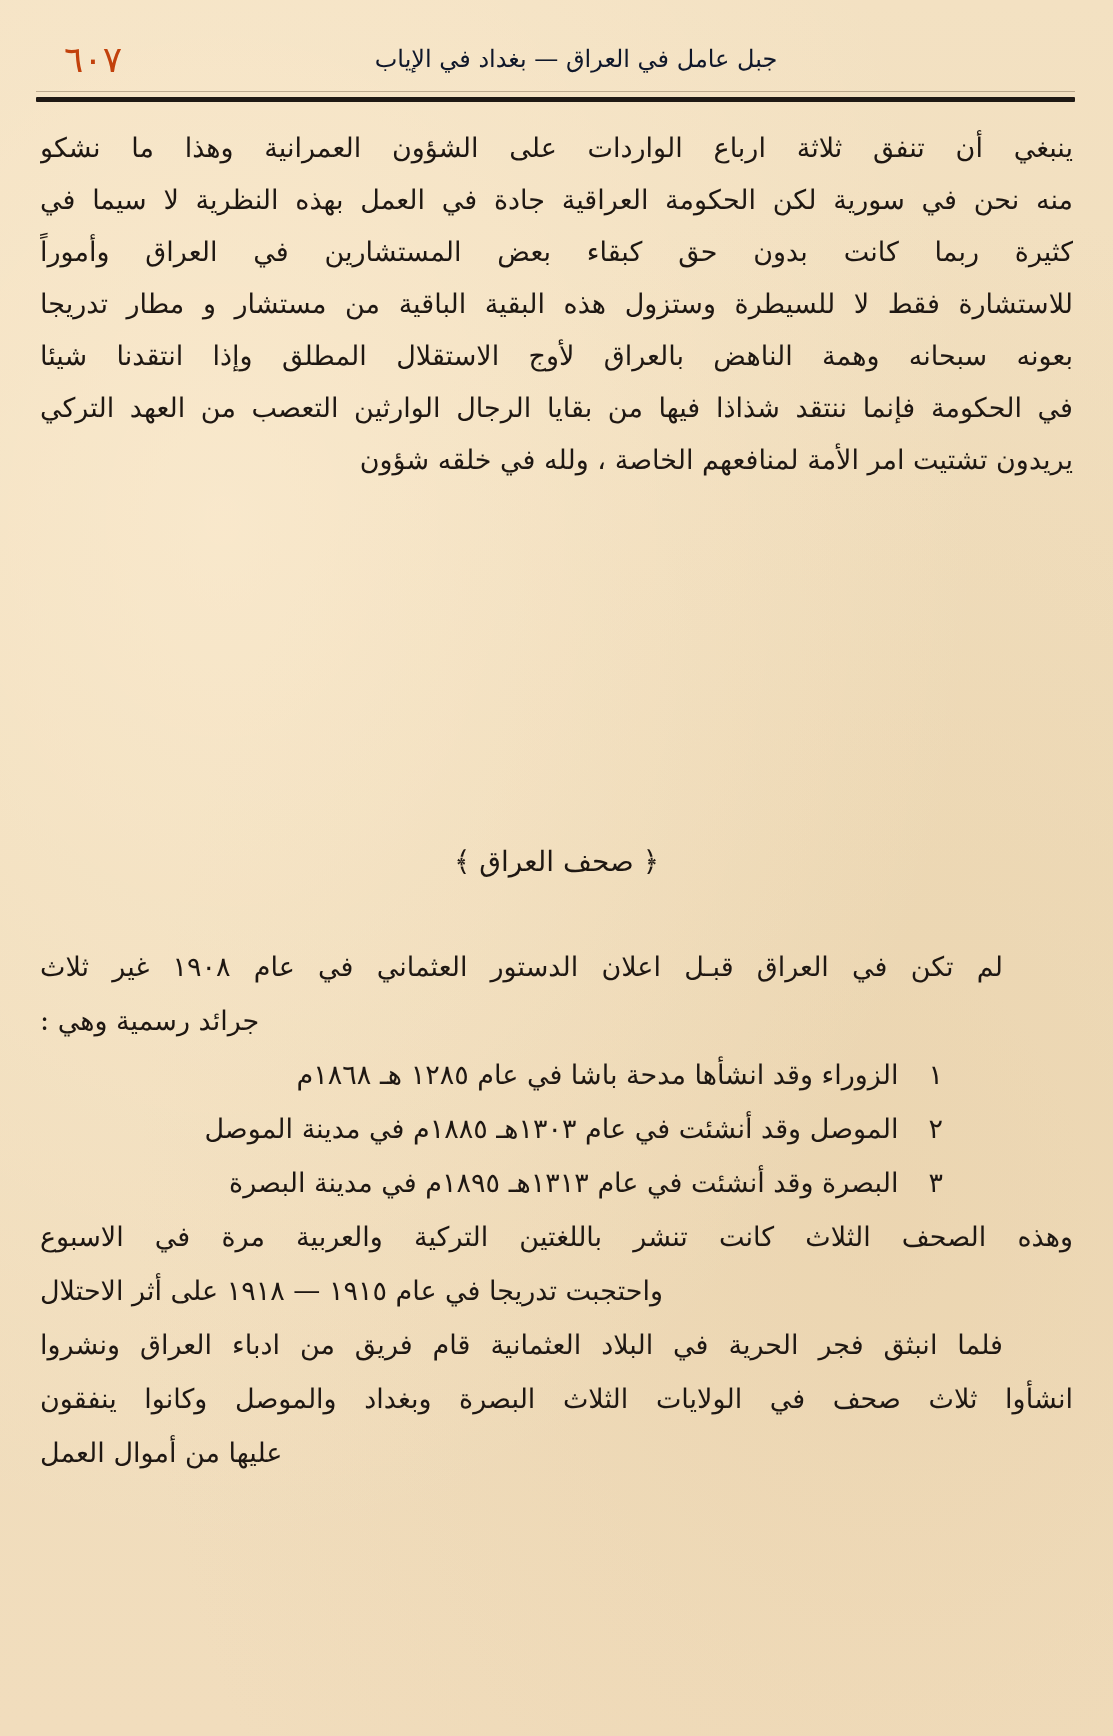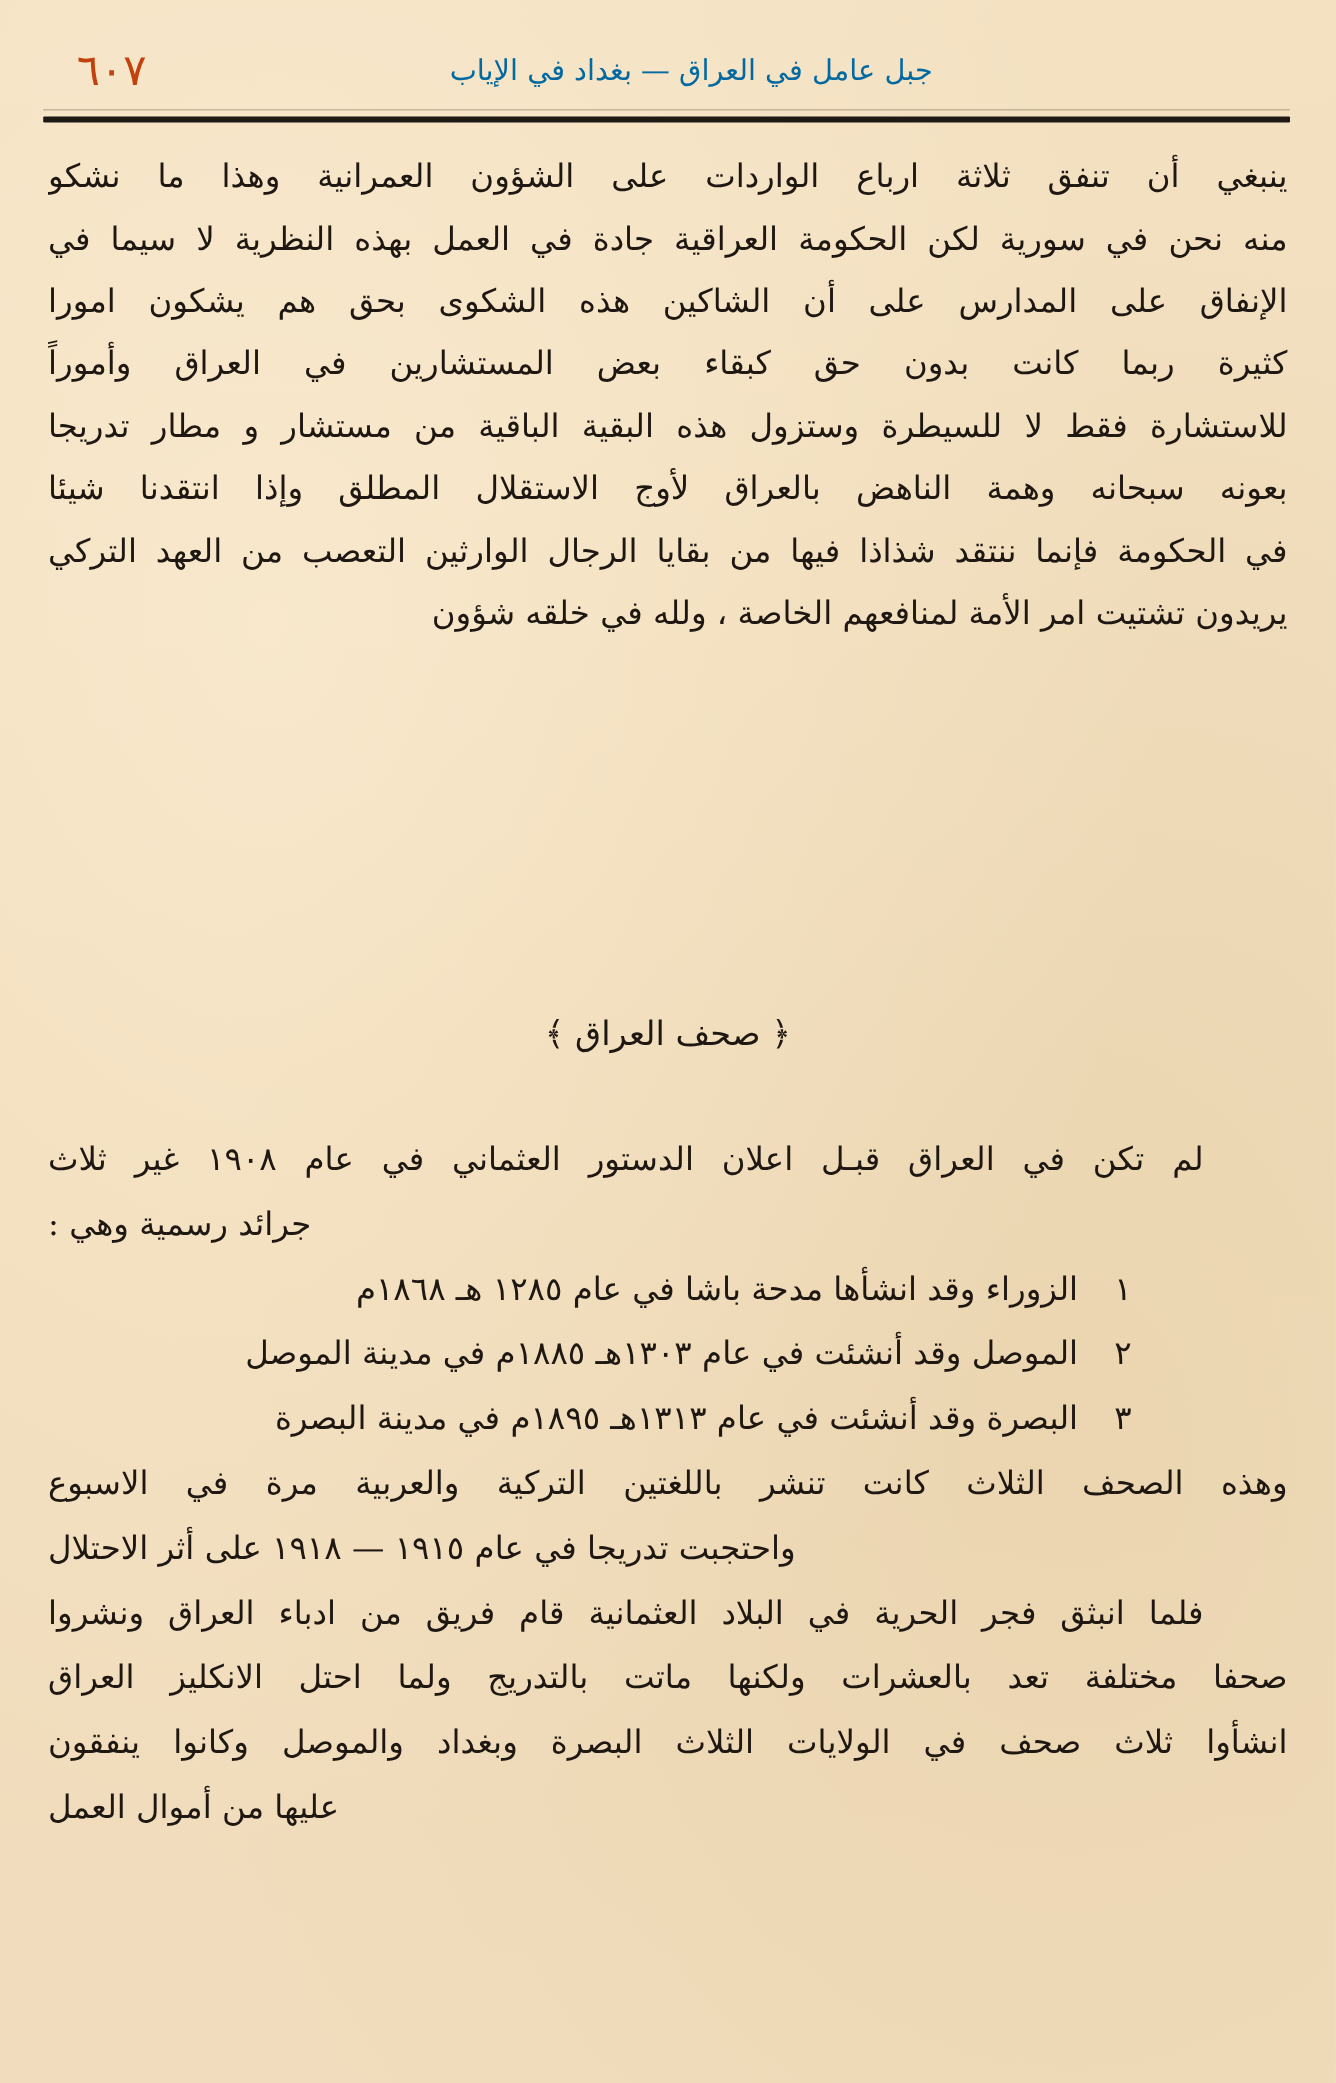--- a/index.html
+++ b/index.html
@@ -45,21 +45,21 @@
     }
     .running-title {
       position: absolute;
       left: 280px;
       width: 520px;
       top: 6px;
       text-align: center;
       direction: rtl;
       font-size: 24px;
       line-height: 34px;
-      color: #0369a1;
+      color: #0f172a;
     }
     .header-rule-thin {
       position: absolute;
       left: 36px;
       right: 38px;
       top: 91px;
       height: 1px;
       background: rgba(80,60,40,0.35);
     }
     .header-rule {
@@ -147,21 +147,20 @@
   <div class="running-header">
     <span class="page-number">٦٠٧</span>
     <span class="running-title">جبل عامل في العراق — بغداد في الإياب</span>
   </div>
   <div class="header-rule-thin"></div>
   <div class="header-rule"></div>
 
   <div class="body-text">
     <div class="line">ينبغي أن تنفق ثلاثة ارباع الواردات على الشؤون العمرانية وهذا ما نشكو</div>
     <div class="line">منه نحن في سورية لكن الحكومة العراقية جادة في العمل بهذه النظرية لا سيما في</div>
-    <div class="line">الإنفاق على المدارس على أن الشاكين هذه الشكوى بحق هم يشكون امورا</div>
     <div class="line">كثيرة ربما كانت بدون حق كبقاء بعض المستشارين في العراق وأموراً</div>
     <div class="line">للاستشارة فقط لا للسيطرة وستزول هذه البقية الباقية من مستشار و مطار تدريجا</div>
     <div class="line">بعونه سبحانه وهمة الناهض بالعراق لأوج الاستقلال المطلق وإذا انتقدنا شيئا</div>
     <div class="line">في الحكومة فإنما ننتقد شذاذا فيها من بقايا الرجال الوارثين التعصب من العهد التركي</div>
     <div class="line last">يريدون تشتيت امر الأمة لمنافعهم الخاصة ، ولله في خلقه شؤون</div>
   </div>
 
   <div class="section-heading">
     <span class="section-title">﴿ صحف العراق ﴾</span>
   </div>
@@ -180,18 +179,17 @@
     </div>
     <div class="line-2 list-item">
       <span class="list-num">٣</span>
       <span>البصرة وقد أنشئت في عام ١٣١٣هـ ١٨٩٥م في مدينة البصرة</span>
     </div>
 
     <div class="line-2 justify">وهذه الصحف الثلاث كانت تنشر باللغتين التركية والعربية مرة في الاسبوع</div>
     <div class="line-2 right">واحتجبت تدريجا في عام ١٩١٥ — ١٩١٨ على أثر الاحتلال</div>
 
     <div class="line-2 justify indent">فلما انبثق فجر الحرية في البلاد العثمانية قام فريق من ادباء العراق ونشروا</div>
-    <div class="line-2 justify">صحفا مختلفة تعد بالعشرات ولكنها ماتت بالتدريج ولما احتل الانكليز العراق</div>
     <div class="line-2 justify">انشأوا ثلاث صحف في الولايات الثلاث البصرة وبغداد والموصل وكانوا ينفقون</div>
     <div class="line-2 right">عليها من أموال العمل</div>
   </div>
 
 </div>
 
 </body></html>

